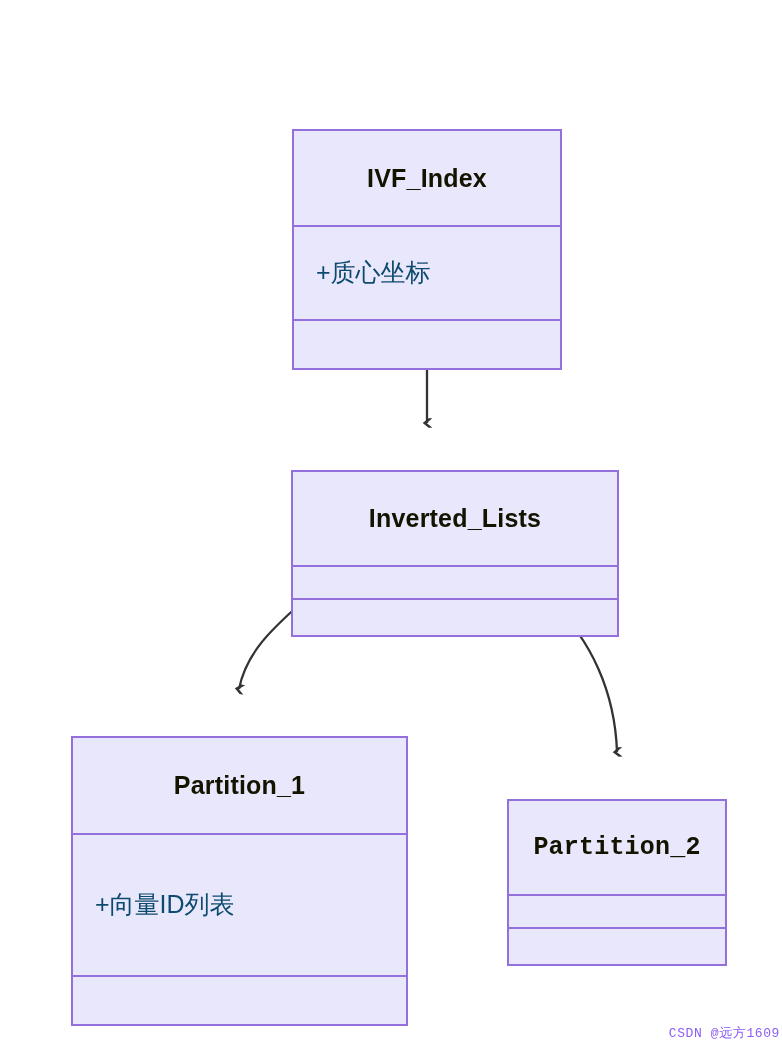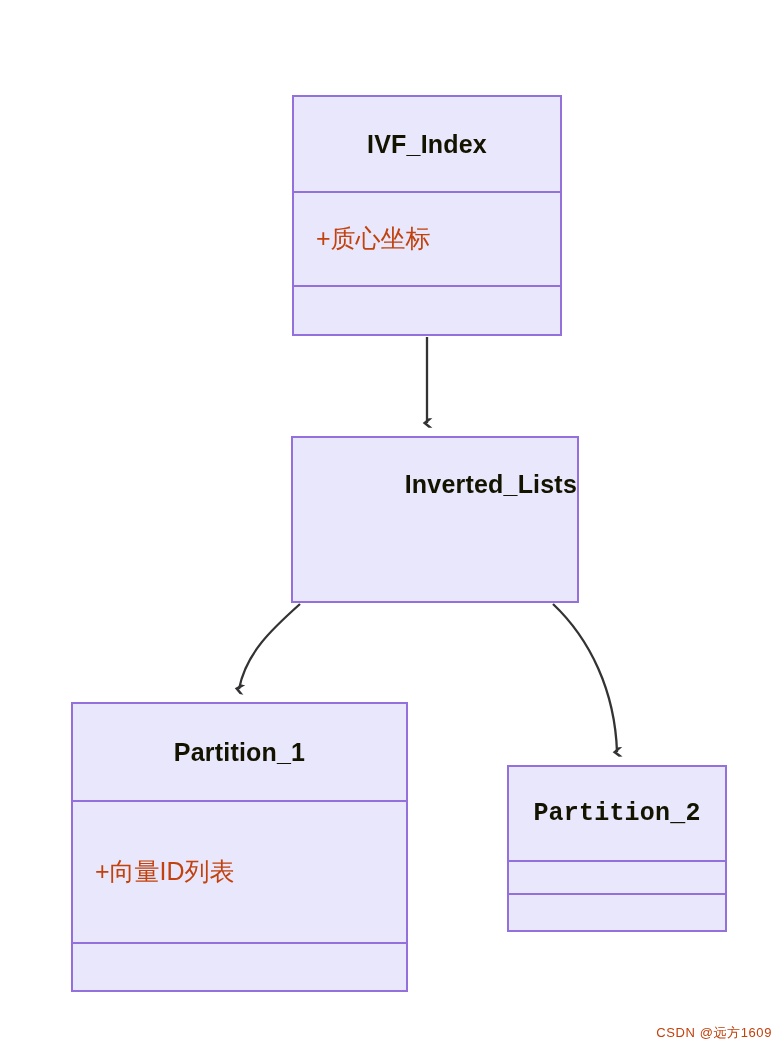--- a/index.html
+++ b/index.html
@@ -24,20 +24,21 @@
   }
 
   
   .uml-class {
     position: absolute;
     box-sizing: border-box;
     background: #E8E7FB;
     border: 2.5px solid #9370DB;
     display: flex;
     flex-direction: column;
+    margin-top: 34px;
   }
   .uml-section {
     box-sizing: border-box;
     background: #E8E7FB;
     overflow: hidden;
   }
   .uml-section.divided {
     border-top: 2.5px solid #9370DB;
   }
   .uml-title {
@@ -46,59 +47,60 @@
     justify-content: center;
     font-weight: bold;
     color: #131300;
     letter-spacing: 0.2px;
   }
   .uml-attrs {
     display: flex;
     flex-direction: column;
     justify-content: center;
     padding-left: 22px;
-    color: #c2410c;
+    color: #0c4a6e;
   }
   .uml-attrs .attr-line {
     line-height: 1.42;
     white-space: nowrap;
   }
   .uml-empty { }
 
   
   #class-ivf-index   { left: 292px; top: 95px;  width: 270px; height: 241px; }
   #class-ivf-index   .uml-title { height: 94px;  font-size: 25px; }
   #class-ivf-index   .uml-attrs { height: 94px;  font-size: 25px; }
   #class-ivf-index   .uml-empty { height: 48px; }
 
-  #class-inverted-lists { left: 291px; top: 436px; width: 288px; height: 167px; align-items: flex-end; }
+  #class-inverted-lists { left: 291px; top: 436px; width: 328px; height: 167px; }
   #class-inverted-lists .uml-title  { height: 93px; font-size: 25px; }
   #class-inverted-lists .uml-empty1 { height: 33px; }
   #class-inverted-lists .uml-empty2 { height: 36px; }
 
-  #class-partition-1 { left: 71px;  top: 702px; width: 337px; height: 290px; justify-content: center; }
+  #class-partition-1 { left: 71px;  top: 702px; width: 337px; height: 290px; }
   #class-partition-1 .uml-title { height: 95px;  font-size: 25px; }
   #class-partition-1 .uml-attrs { height: 142px; font-size: 25px; gap: 20px; }
   #class-partition-1 .uml-empty { height: 48px; }
 
   #class-partition-2 { left: 507px; top: 765px; width: 220px; height: 167px; font-family: Liberation Mono, monospace; }
   #class-partition-2 .uml-title  { height: 93px; font-size: 25px; }
   #class-partition-2 .uml-empty1 { height: 33px; }
   #class-partition-2 .uml-empty2 { height: 36px; }
 
   
   #watermark {
     position: absolute;
-    right: 10px;
+    right: 2px;
     bottom: 6px;
     font-size: 13px;
-    color: #c2410c;
+    color: #8b5cf6;
     letter-spacing: 0.6px;
     user-select: none;
     white-space: nowrap;
+    font-family: Liberation Mono, monospace;
   }
 </style>
 </head>
 <body>
 
 <div id="diagram-canvas">
 
   <svg width="782" height="1048" style="position:absolute;left:0;top:0;">
     <defs>
       <marker id="openArrow" markerWidth="14" markerHeight="14" refX="5.2" refY="6" orient="auto" markerUnits="userSpaceOnUse">

